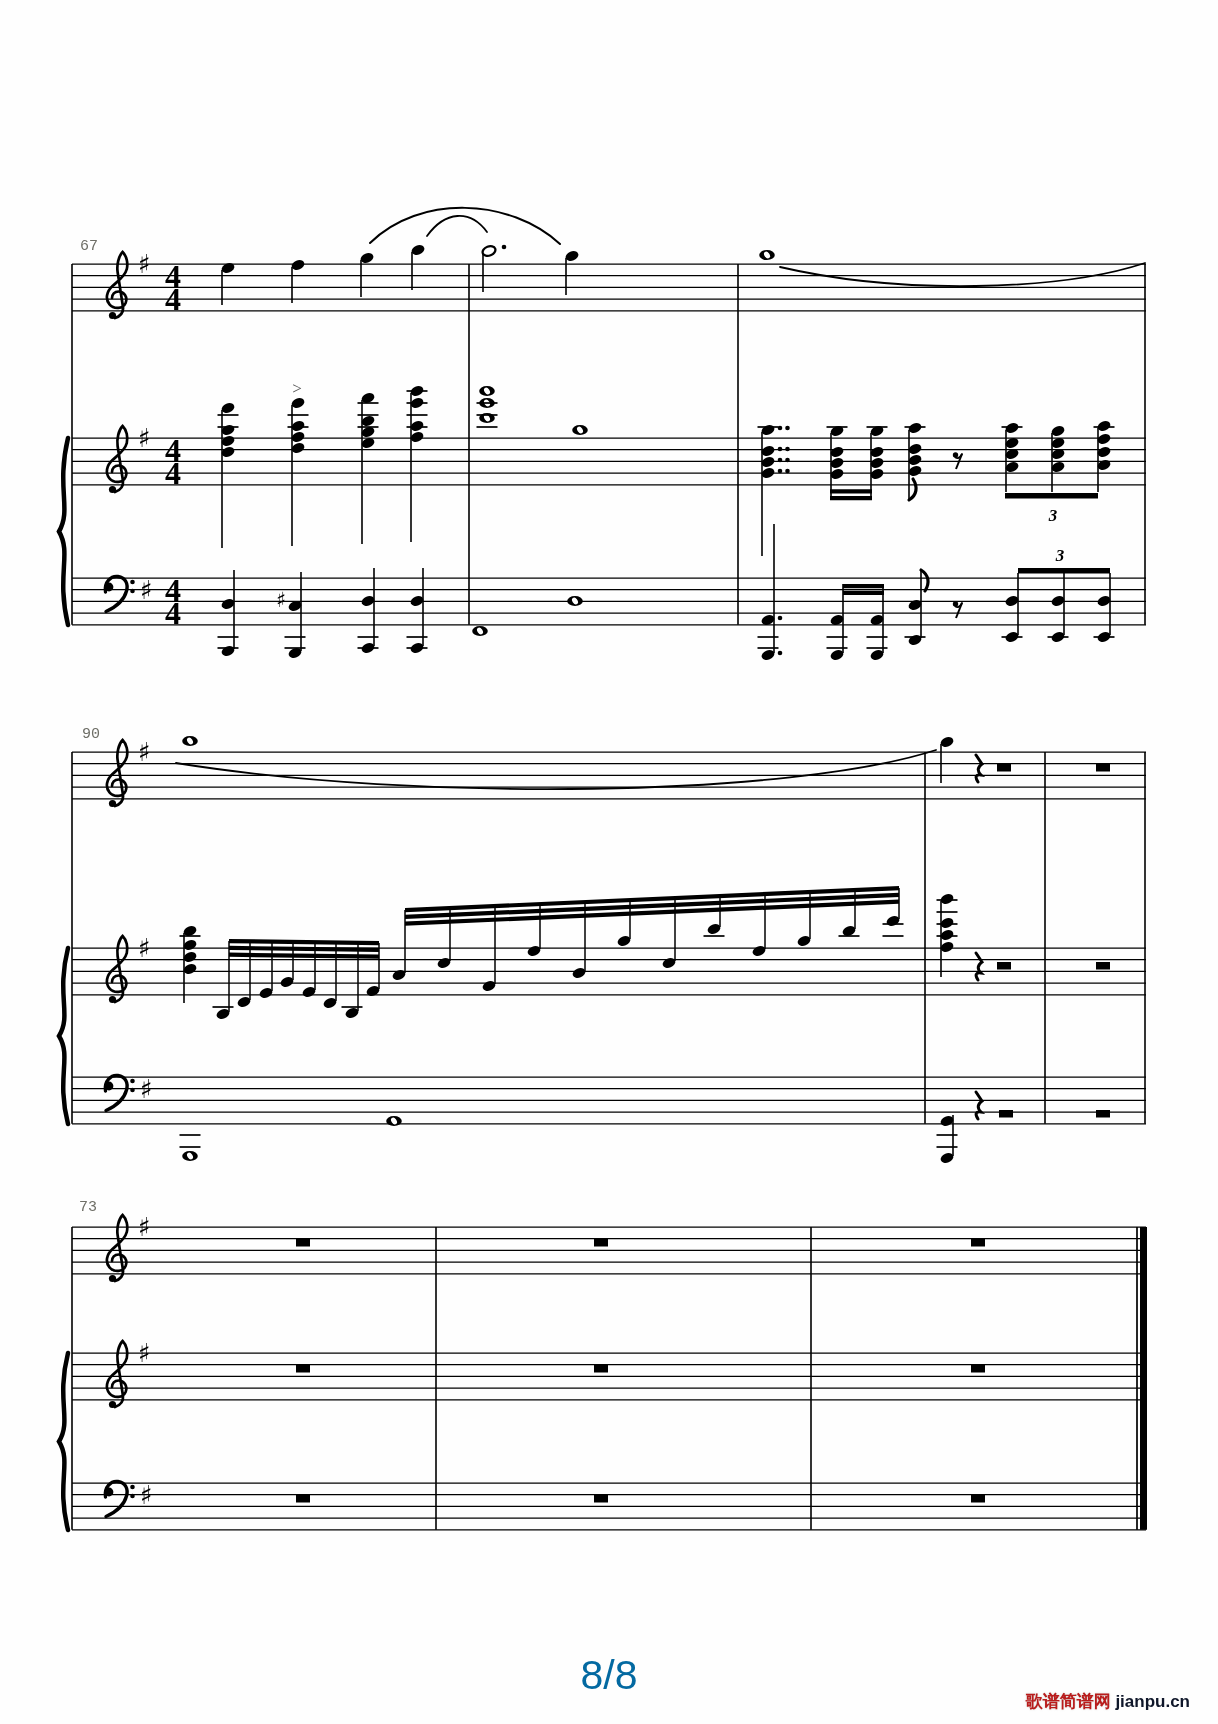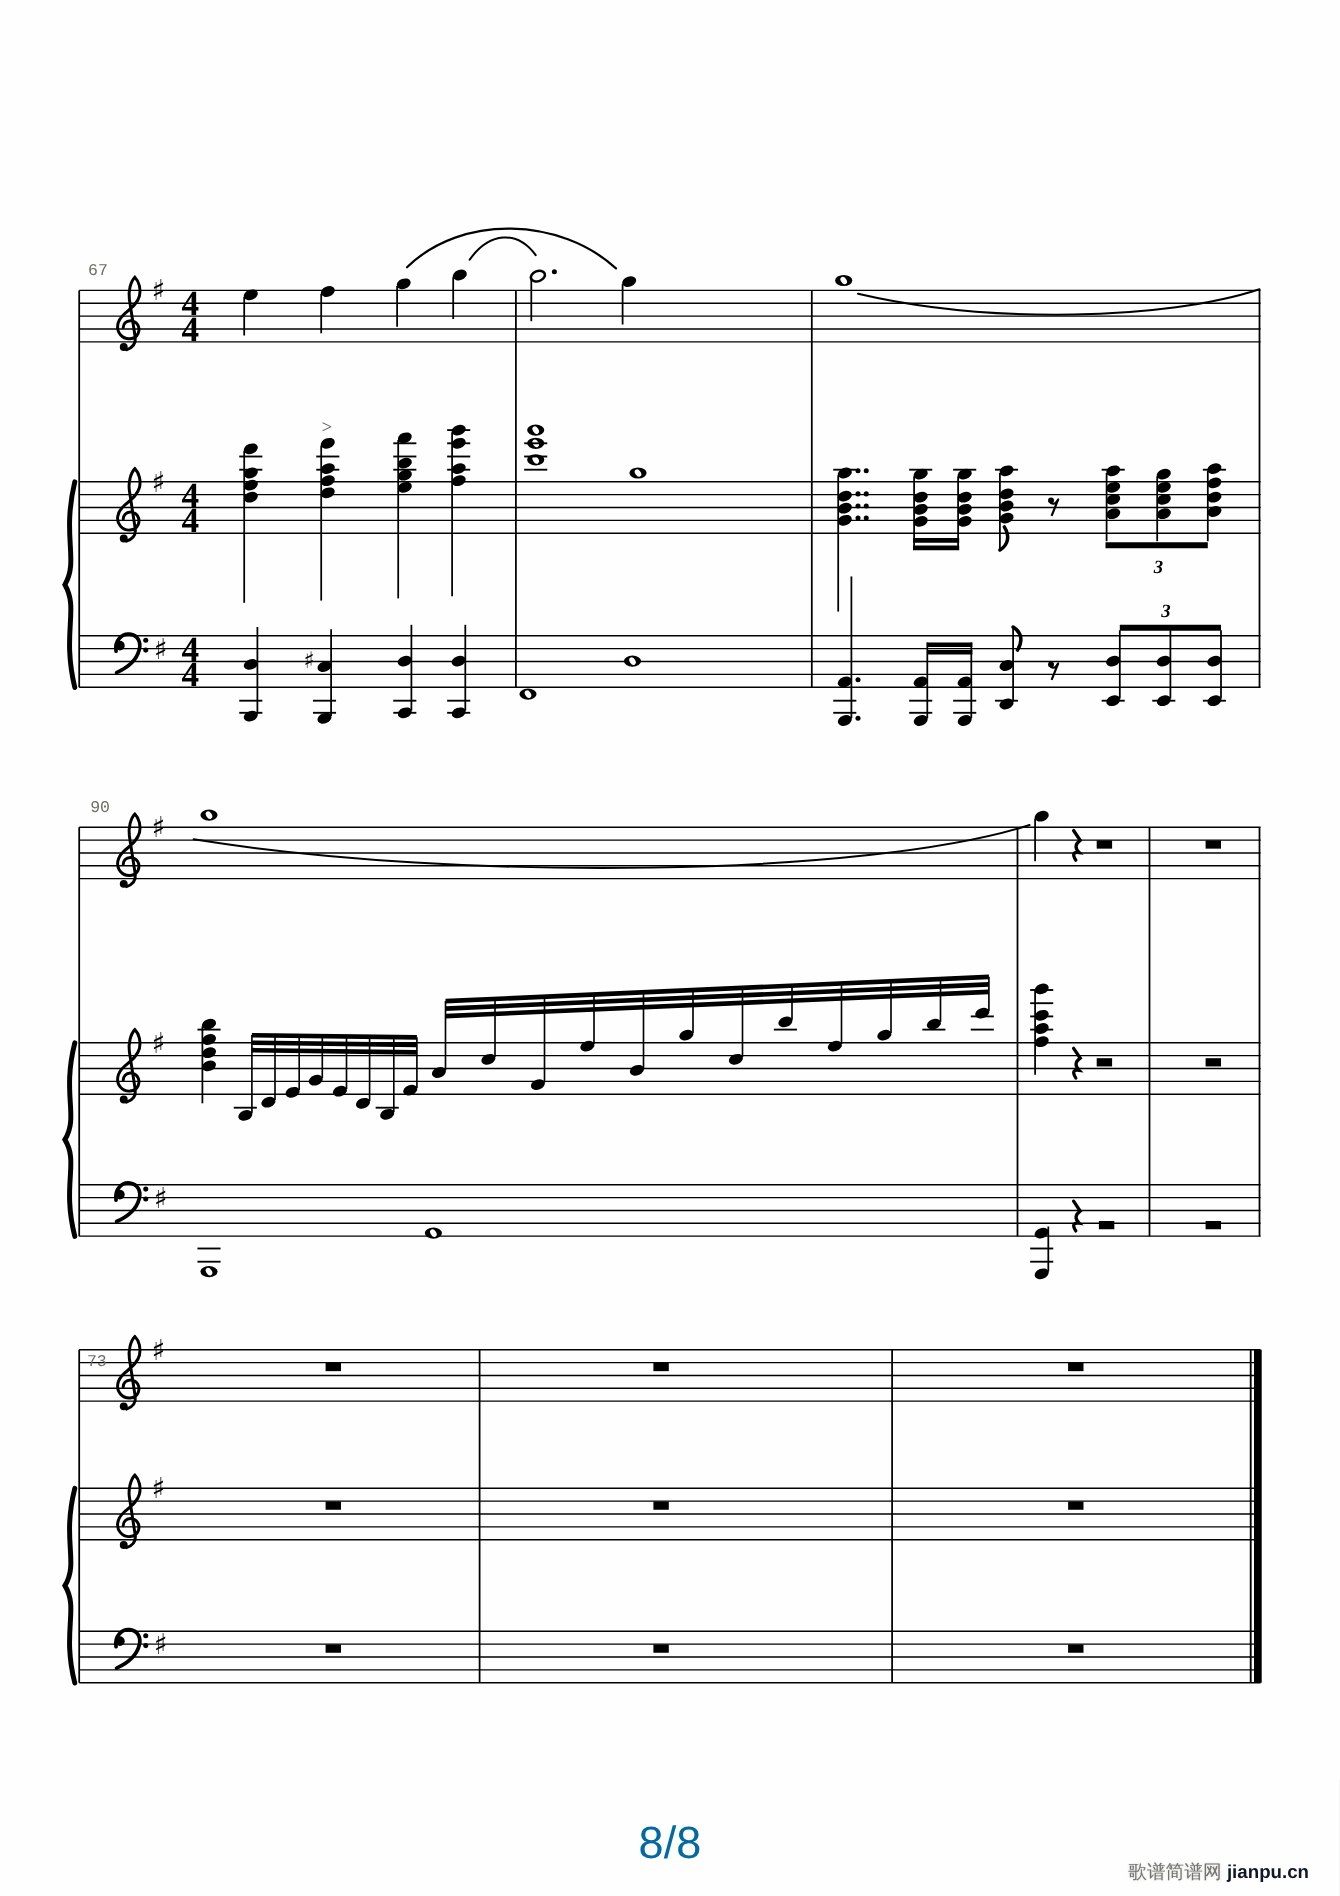--- a/index.html
+++ b/index.html
@@ -2,26 +2,26 @@
 <html><head>
 <meta charset="utf-8">
 <style>
   html,body{margin:0;padding:0;background:#e8e8e8;}
   .page{position:relative;width:1218px;height:1724px;background:#fefefe;margin:0 auto;overflow:hidden;
         font-family:"Liberation Serif",serif;}
   svg{position:absolute;left:0;top:0;}
   .mnum{position:absolute;font-family:Liberation Mono, monospace;font-size:15px;color:#6e6e66;}
   .mnum-1{left:80px;top:238px;}
   .mnum-2{left:82px;top:726px;}
-  .mnum-3{left:79px;top:1199px;margin-top:31px;}
+  .mnum-3{left:79px;top:1199px;}
   .pagenum{position:absolute;left:50%;transform:translateX(-50%);top:1652px;
            font-family:"Liberation Sans",sans-serif;font-size:41px;color:#0369a1;}
   .watermark{position:absolute;right:28px;top:1690px;font-size:17px;white-space:nowrap;
              font-family:"Liberation Sans",sans-serif;}
-  .wm-site{color:#737373;text-shadow:0 0 2px rgba(170,168,158,.55);}
+  .wm-site{color:#b91c1c;text-shadow:0 0 2px rgba(170,168,158,.55);font-weight:bold;}
   .wm-url{color:#0f172a;font-weight:bold;}
 </style>
 </head>
 <body>
 
 <div class="page">
   <svg id="score" width="1218" height="1724" viewBox="0 0 1218 1724">
     <g id="notation">
         <line x1="72" y1="264" x2="1146" y2="264" stroke="#000000" stroke-width="1.25"></line>
         <line x1="72" y1="275.7" x2="1146" y2="275.7" stroke="#000000" stroke-width="1.25"></line>

